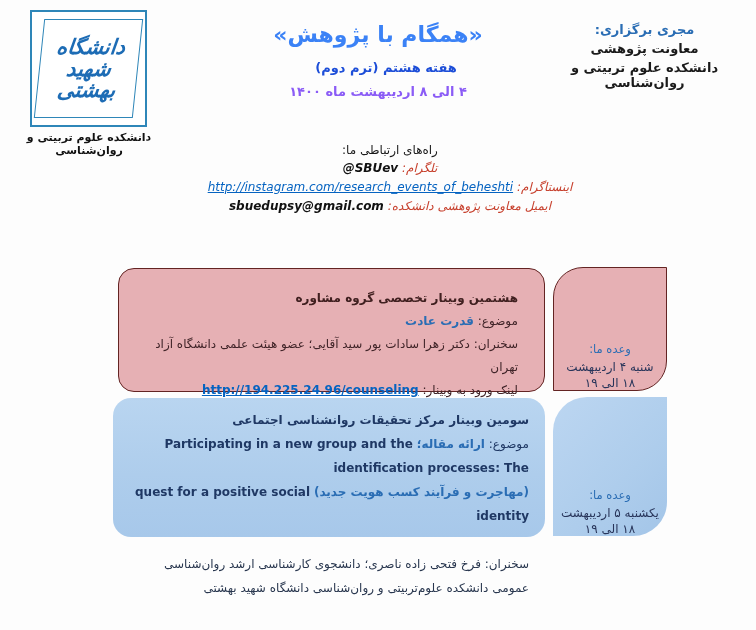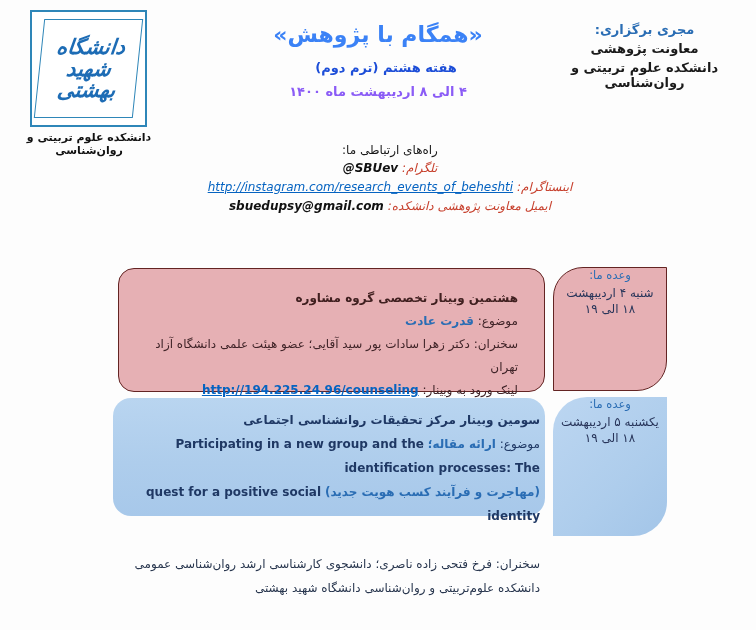--- a/index.html
+++ b/index.html
@@ -63,38 +63,38 @@
   
   .card{
     position:absolute;box-sizing:border-box;direction:rtl;text-align:right;
   }
   .card.pink{
     left:118px;top:268px;width:427px;height:124px;
     background:#e6b0b4;border:1.5px solid #632423;border-radius:16px;
     padding:18px 26px 4px 18px;
   }
   .card.blue{
-    left:113px;top:398px;width:432px;height:118px;
+    left:113px;top:398px;width:432px;height:139px;
     background:linear-gradient(180deg,#b9d5f0 0%,#aecdec 55%,#a7c8ea 100%);
     border-radius:18px;border:none;
-    padding:10px 5px 0 14px;
+    padding:10px 16px 0 14px;
   }
   .card .line{font-size:12px;line-height:23px;}
   .card.blue .line{line-height:24px;}
   .pink-text{color:#402428;}
   .pink-title{font-weight:bold;color:#402020;}
   .navy{color:#1f3864;}
   .blue-title{font-weight:bold;color:#1f3864;}
   .topic-blue{font-weight:bold;color:#2a6db4;}
   .t-en{font-weight:bold;color:#1f3864;}
 
   
   .datebox{
     position:absolute;box-sizing:border-box;direction:rtl;text-align:center;
-    display:flex;flex-direction:column;align-items:center;justify-content:flex-start;
+    display:flex;flex-direction:column;align-items:center;justify-content:flex-end;
   }
   .datebox.pink-box{
     left:553px;top:267px;width:114px;height:124px;
     background:#e6b0b4;border:1.5px solid #632423;
     border-radius:30px 0 30px 0;
   }
   .datebox.blue-box{
     left:553px;top:397px;width:114px;height:139px;
     background:linear-gradient(135deg,#bcd6f1 0%,#aecdec 60%,#a3c5e8 100%);
     border-radius:34px 0 34px 0;

